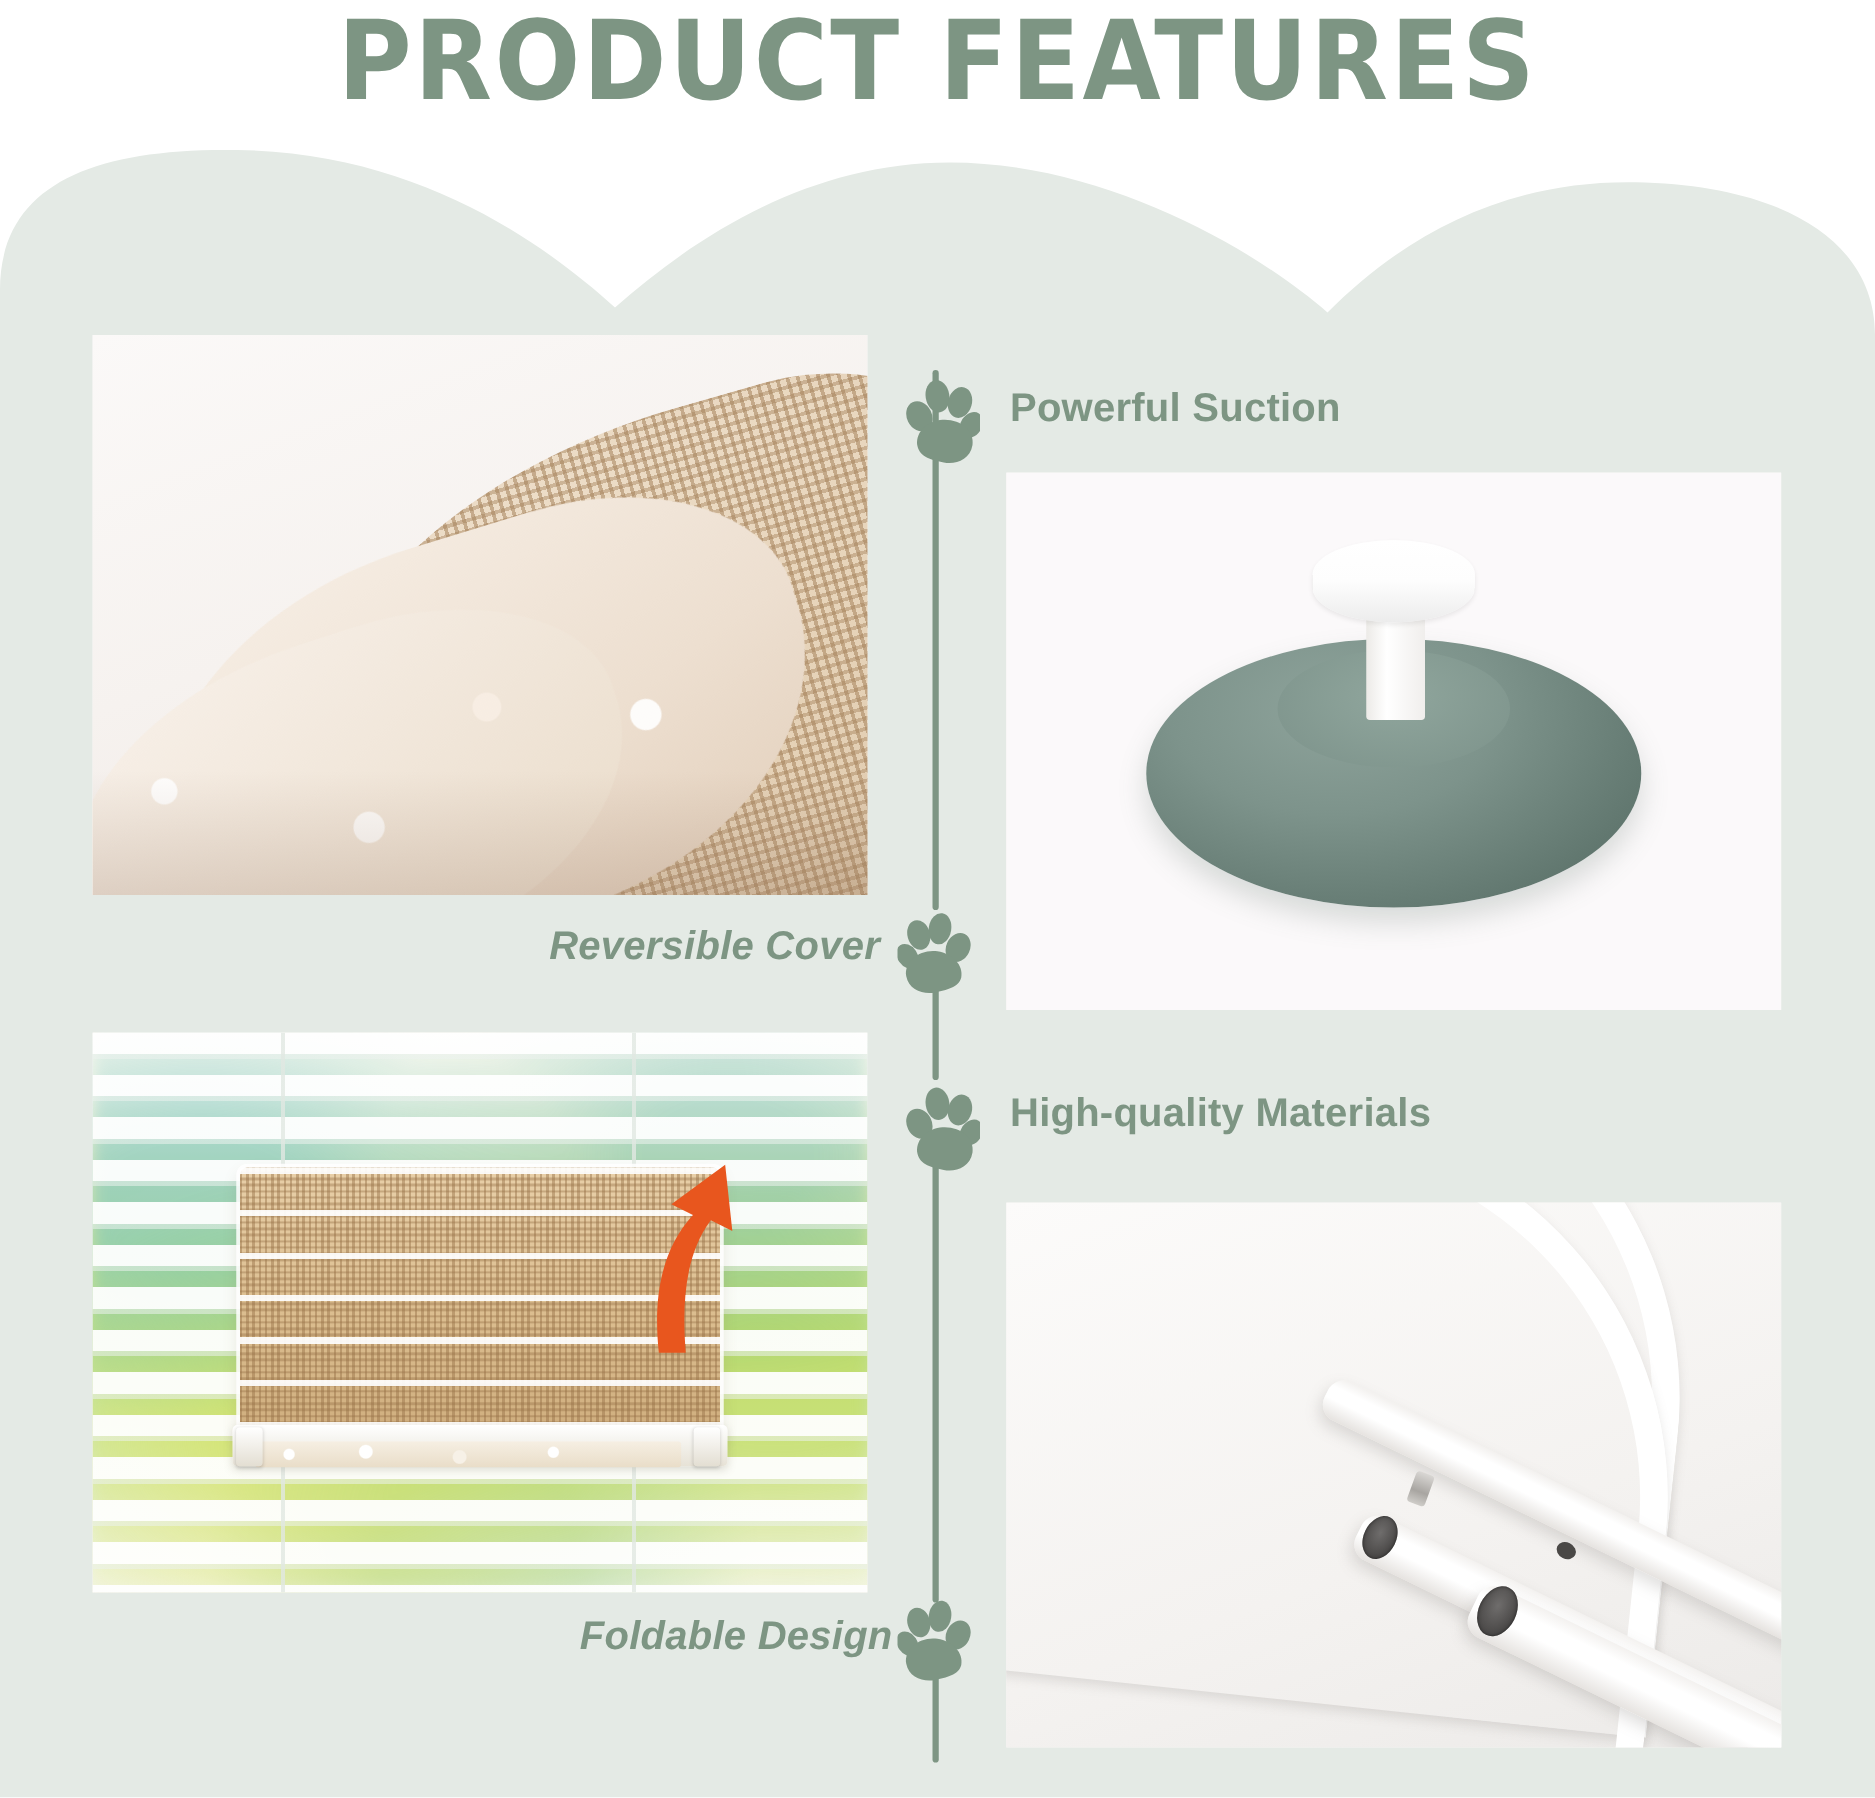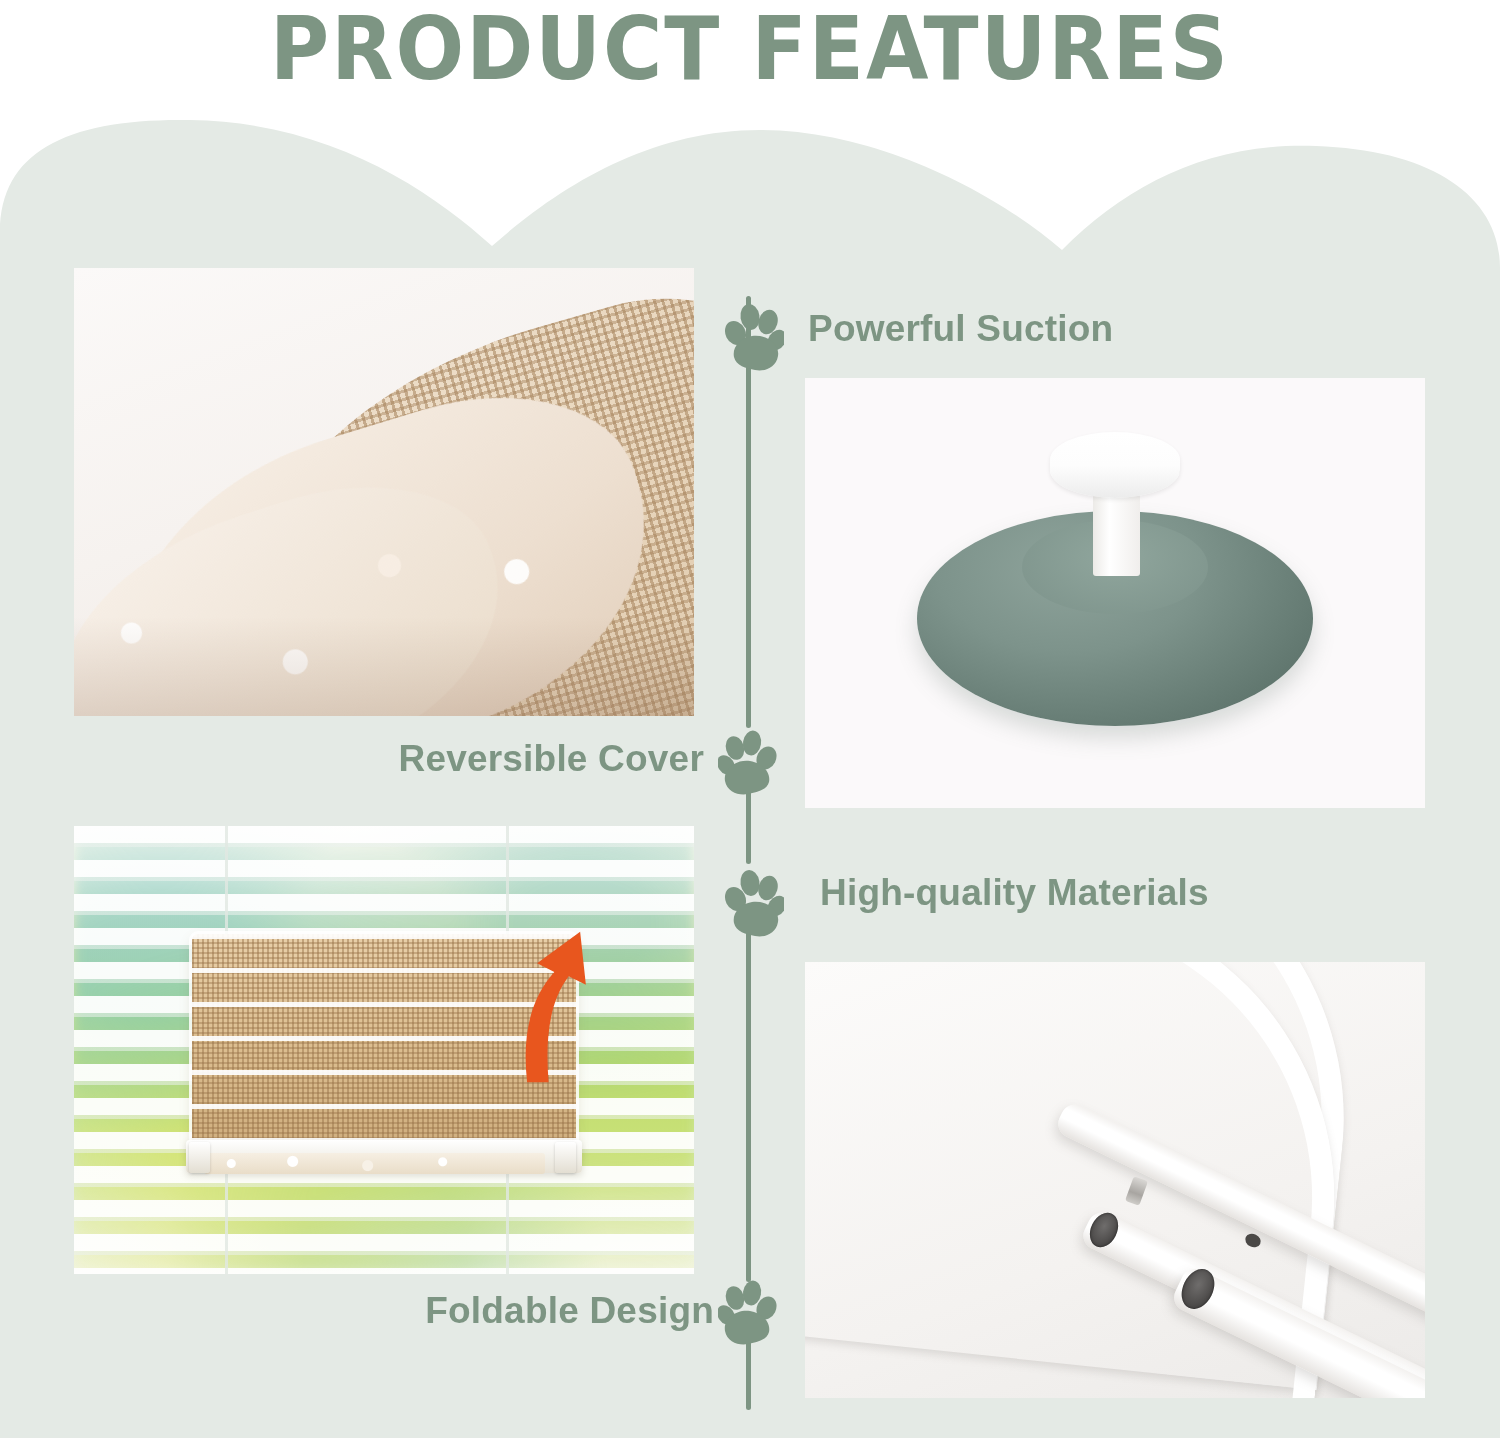--- a/index.html
+++ b/index.html
@@ -49,27 +49,27 @@
   }
 
   
   .paw{position:absolute;z-index:4;}
   .paw svg{display:block;}
 
   
   .label{
     position:absolute;
     color:#7d9583;
-    font-size:37px;
+    font-size:32px;
     font-weight:bold;
     white-space:nowrap;
     z-index:3;
     letter-spacing:.2px;
   }
-  .label.right-align{text-align:right;}
+  .label.right-align{text-align:right;font-style:italic;}
 
   
   .photo{
     position:absolute;
     overflow:hidden;
     background:#f7f5f5;
     z-index:3;
   }
   .photo .inner{position:absolute;left:0;top:0;width:100%;height:100%;}
 
@@ -333,21 +333,21 @@
     <svg width="62" height="76" viewBox="0 0 62 76">
       <g fill="#7d9583">
         <ellipse cx="13.5" cy="33" rx="10" ry="12.5" transform="rotate(-26 13.5 33)"></ellipse>
         <ellipse cx="28" cy="17" rx="9.5" ry="13" transform="rotate(-9 28 17)"></ellipse>
         <ellipse cx="46" cy="22" rx="9.5" ry="12.5" transform="rotate(16 46 22)"></ellipse>
         <ellipse cx="55" cy="40" rx="8.5" ry="11" transform="rotate(34 55 40)"></ellipse>
         <path d="M30 36 C45 34 58 44 56 56 C54 68 42 72 33 70 C24 68 14 66 12 57 C10 47 18 38 30 36 Z"></path>
       </g>
     </svg>
   </div>
-  <div class="label" style="left:808px;top:872px;margin-left:12px;">High-quality Materials</div>
+  <div class="label" style="left:808px;top:872px;">High-quality Materials</div>
 
   <div class="photo" style="left:805px;top:962px;width:620px;height:436px;">
     <div class="inner p4-bg">
 
       <div class="tube-curve" style="left:-180px;top:-150px;width:700px;height:520px;border-width:22px 22px 0 0;border-radius:0 300px 0 0;transform:rotate(6deg);"></div>
 
       <div class="tube-curve" style="left:-210px;top:-72px;width:720px;height:530px;border-width:22px 22px 0 0;border-radius:0 300px 0 0;transform:rotate(6deg);"></div>
 
       <div class="tube-straight" style="left:256px;top:136px;width:450px;height:34px;transform:rotate(26deg);transform-origin:left center;"></div>
 

